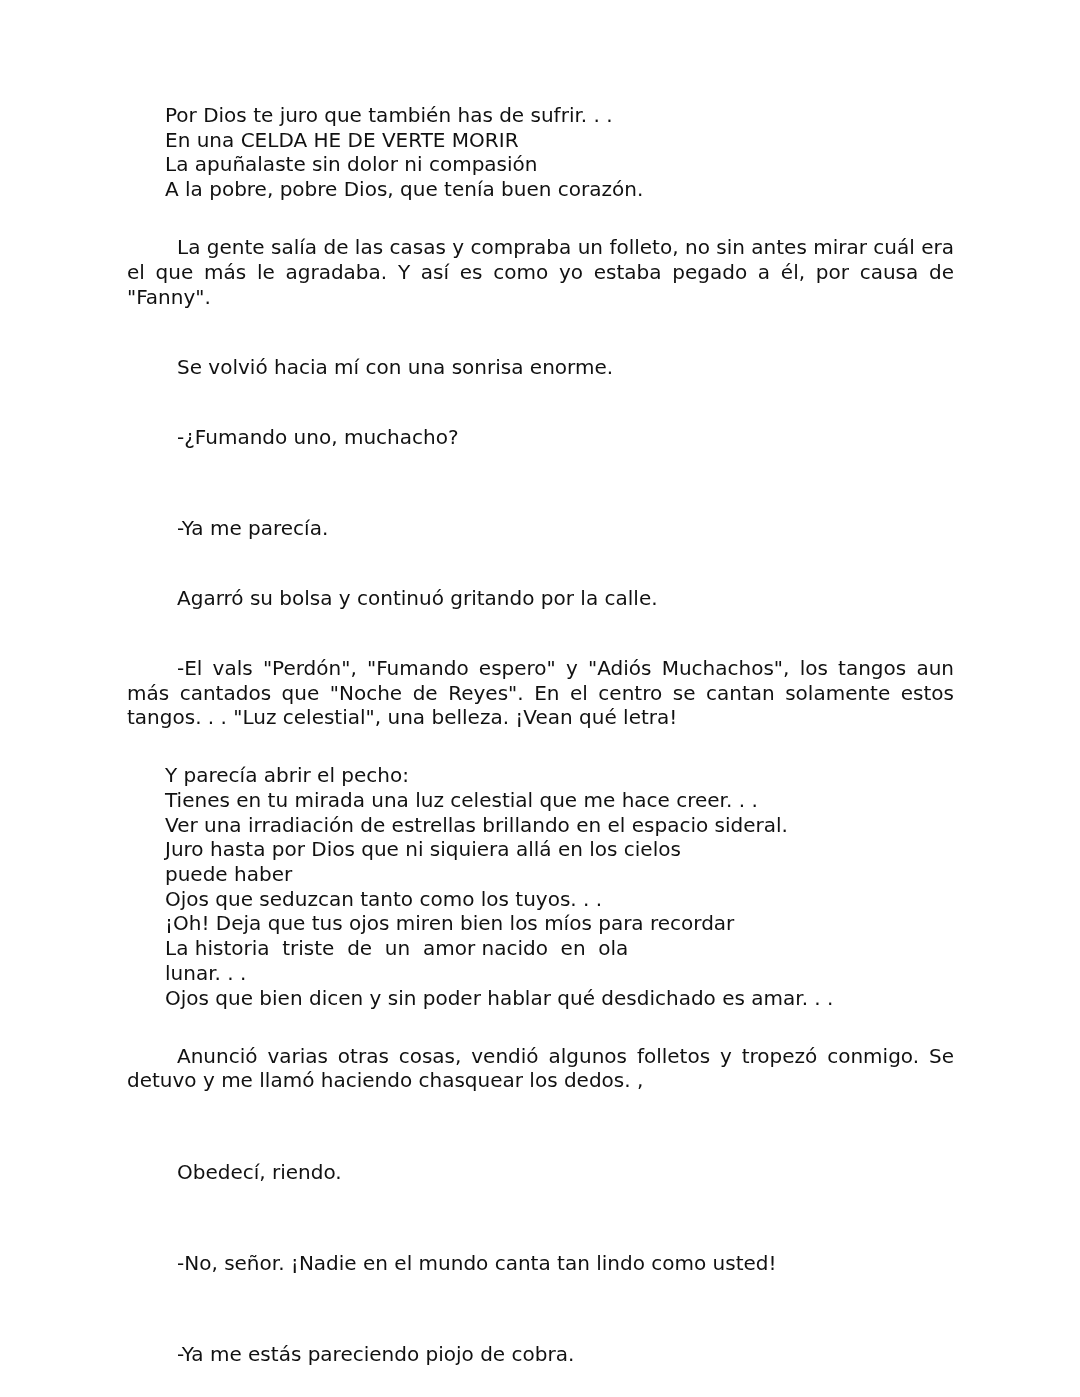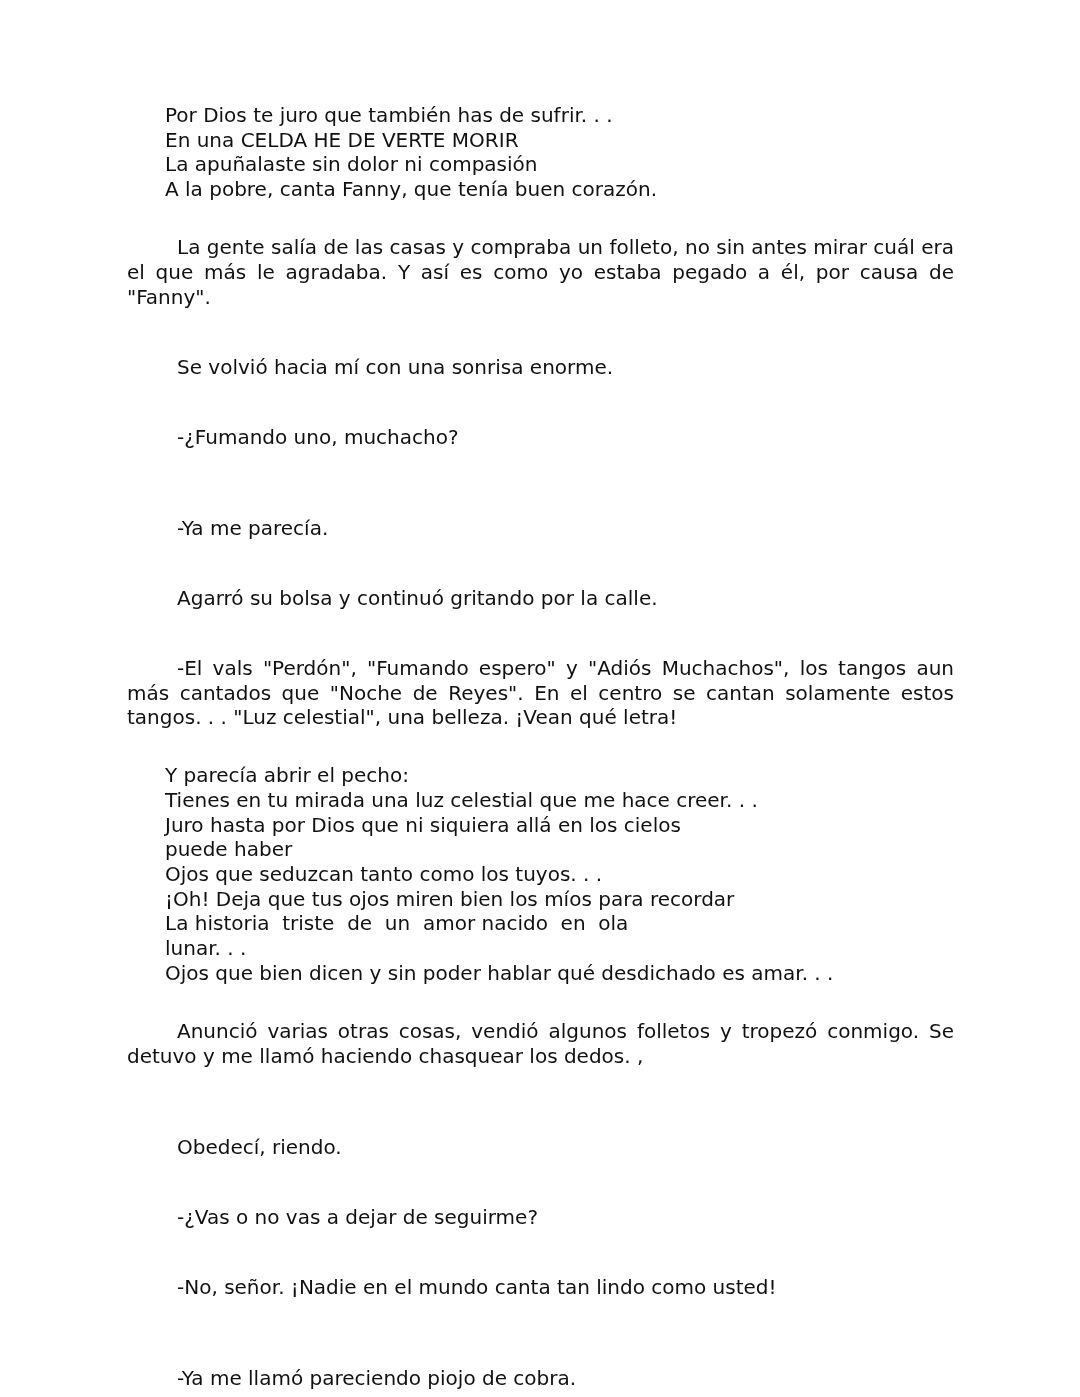--- a/index.html
+++ b/index.html
@@ -15,52 +15,52 @@
   .gap { height:21.3px; }
 </style>
 </head>
 <body>
 
 <div class="page">
   <div class="verse">
     <div>Por Dios te juro que también has de sufrir. . .</div>
     <div>En una CELDA HE DE VERTE MORIR</div>
     <div>La apuñalaste sin dolor ni compasión</div>
-    <div>A la pobre, canta Fanny, que tenía buen corazón.</div>
+    <div>A la pobre, pobre Dios, que tenía buen corazón.</div>
   </div>
   <div class="gap"></div>
   <p class="para">La gente salía de las casas y compraba un folleto, no sin antes mirar cuál era el que más le agradaba. Y así es como yo estaba pegado a él, por causa de "Fanny".</p>
   <div class="gap"></div>
   <p class="para">Se volvió hacia mí con una sonrisa enorme.</p>
   <div class="gap"></div>
   <p class="para">-¿Fumando uno, muchacho?</p>
   <div class="gap"></div>
   <div class="gap"></div>
   <p class="para">-Ya me parecía.</p>
   <div class="gap"></div>
   <p class="para">Agarró su bolsa y continuó gritando por la calle.</p>
   <div class="gap"></div>
   <p class="para">-El vals "Perdón", "Fumando espero" y "Adiós Muchachos", los tangos aun más cantados que "Noche de Reyes". En el centro se cantan solamente estos tangos. . . "Luz celestial", una belleza. ¡Vean qué letra!</p>
   <div class="gap"></div>
   <div class="verse">
     <div>Y parecía abrir el pecho:</div>
     <div>Tienes en tu mirada una luz celestial que me hace creer. . .</div>
+    <div>Ver una irradiación de estrellas brillando en el espacio sideral.</div>
     <div>Juro hasta por Dios que ni siquiera allá en los cielos</div>
     <div>puede haber</div>
     <div>Ojos que seduzcan tanto como los tuyos. . .</div>
     <div>¡Oh! Deja que tus ojos miren bien los míos para recordar</div>
     <div>La historia  triste  de  un  amor nacido  en  ola</div>
     <div>lunar. . .</div>
     <div>Ojos que bien dicen y sin poder hablar qué desdichado es amar. . .</div>
   </div>
   <div class="gap"></div>
   <p class="para">Anunció varias otras cosas, vendió algunos folletos y tropezó conmigo. Se detuvo y me llamó haciendo chasquear los dedos. ,</p>
   <div class="gap"></div>
   <div class="gap"></div>
   <p class="para">Obedecí, riendo.</p>
   <div class="gap"></div>
-  <p class="para">-¿Vas o no vas a dejar de seguirme?</p>
   <div class="gap"></div>
   <p class="para">-No, señor. ¡Nadie en el mundo canta tan lindo como usted!</p>
   <div class="gap"></div>
   <div class="gap"></div>
-  <p class="para">-Ya me llamó pareciendo piojo de cobra.</p>
+  <p class="para">-Ya me estás pareciendo piojo de cobra.</p>
 </div>
 
 </body></html>

